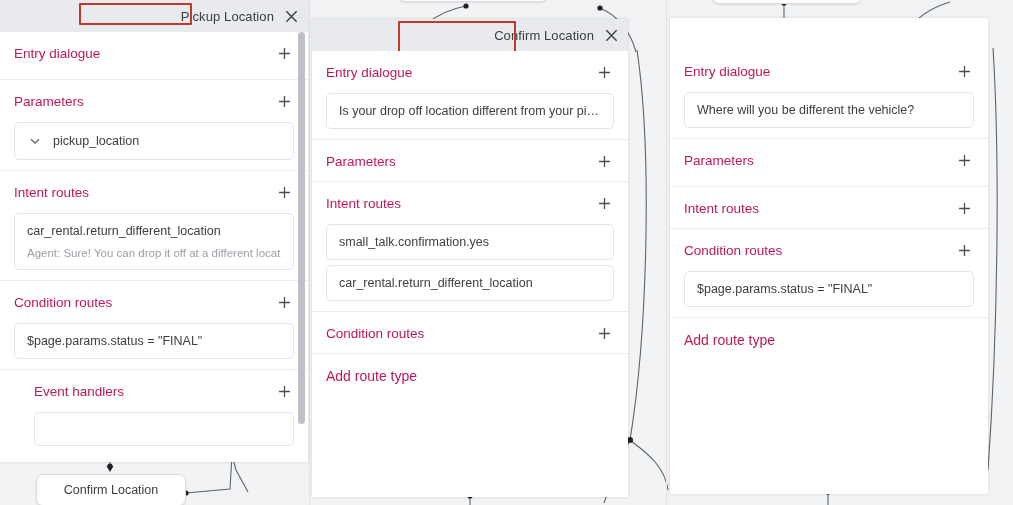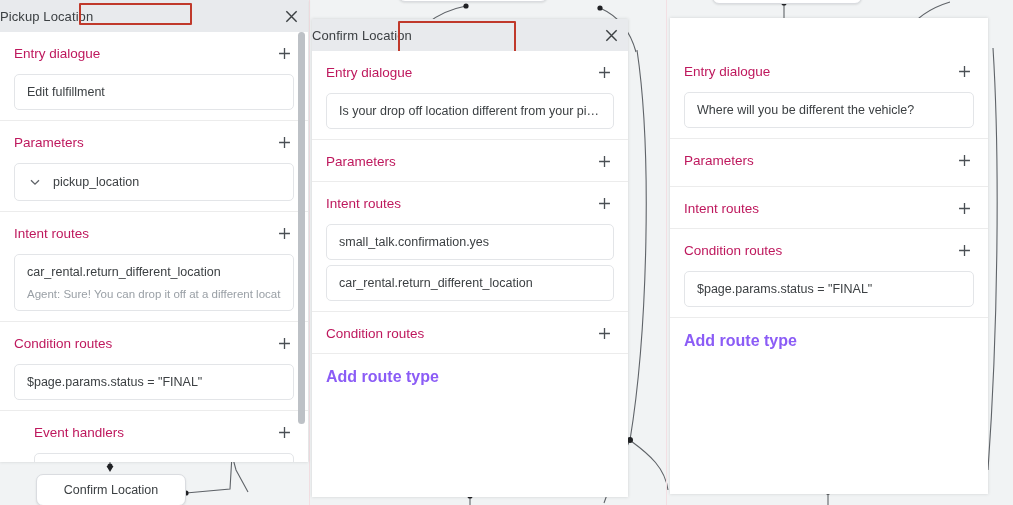--- a/index.html
+++ b/index.html
@@ -34,21 +34,21 @@
   }
   .panel-header {
     height: 32px;
     background: #e8eaed;
     display: flex; align-items: center;
     position: relative;
     flex: 0 0 auto;
   }
   .panel-title {
     flex: 1 1 auto;
-    text-align: left;
+    text-align: right;
     font-size: 13px;
     color: #3c4043;
     letter-spacing: .1px;
   }
   
   .title-annot {
     position: absolute;
     border: 2px solid #c0392b;
     border-radius: 1px;
     pointer-events: none;
@@ -121,26 +121,25 @@
   .chev {
     width: 16px; height: 16px;
     margin-right: 10px;
     display: flex; align-items: center; justify-content: center;
     color: #5f6368;
     flex: 0 0 auto;
   }
   .chev svg { display: block; }
 
   .addlink {
-    font-size: 16px;
-    color: #8b5cf6;
+    font-size: 14px;
+    color: #be185d;
     padding: 14px 14px 0 14px;
     cursor: pointer;
     display: inline-block;
-    font-weight: bold;
   }
 
   
   .scrollbar {
     position: absolute;
     width: 7px;
     border-radius: 4px;
     background: #bdc1c6;
     cursor: pointer;
   }
@@ -235,25 +234,20 @@
 
       <div class="section">
         <div class="section-head">
           <div class="section-title">Entry dialogue</div>
           <div class="plus-icon">
             <svg width="15" height="15" viewBox="0 0 16 16" stroke="#4a4f54" stroke-width="1.4">
                 <path d="M8 2.2 V13.8 M2.2 8 H13.8"></path>
               </svg>
           </div>
         </div>
-        <div class="card">
-          <div class="card-row">
-            <span class="card-text">Edit fulfillment</span>
-          </div>
-        </div>
       </div>
 
       <div class="section">
         <div class="section-head">
           <div class="section-title">Parameters</div>
           <div class="plus-icon">
             <svg width="15" height="15" viewBox="0 0 16 16" stroke="#4a4f54" stroke-width="1.4">
                 <path d="M8 2.2 V13.8 M2.2 8 H13.8"></path>
               </svg>
           </div>

